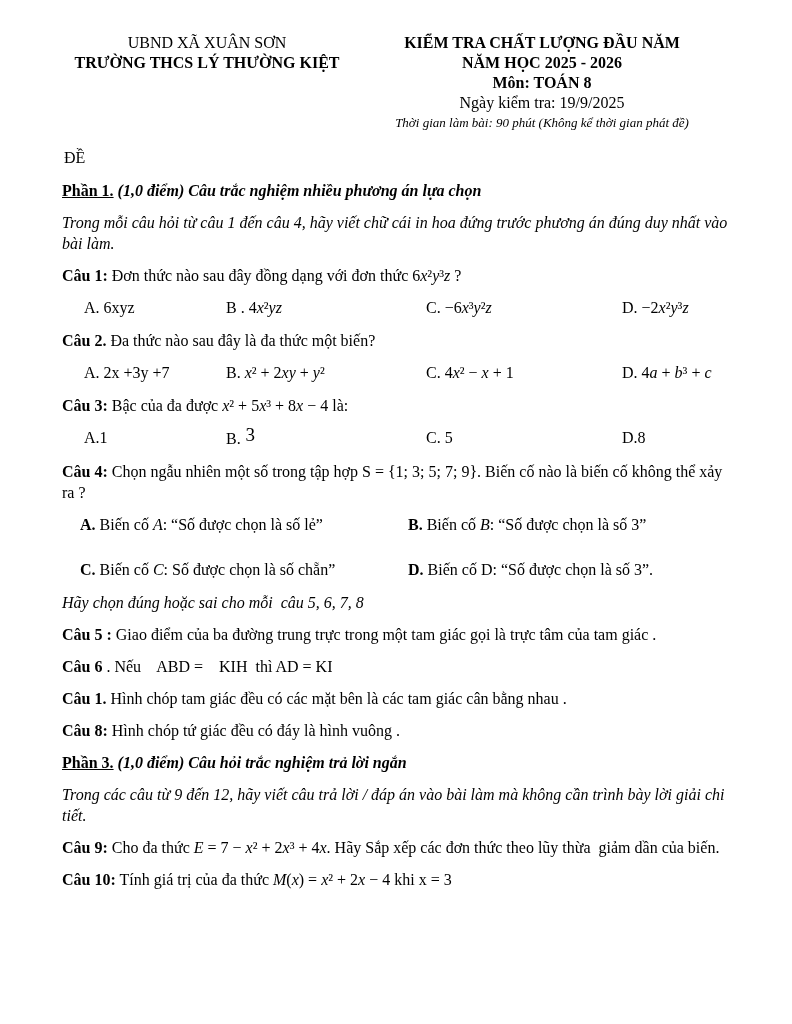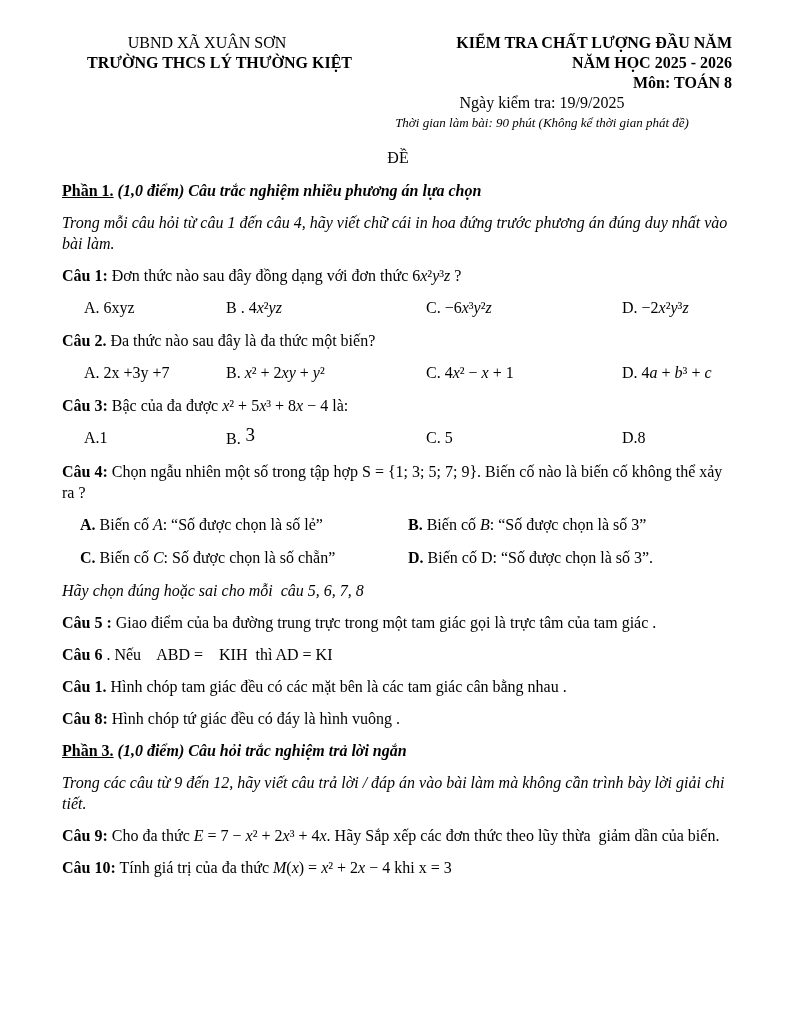--- a/index.html
+++ b/index.html
@@ -5,29 +5,29 @@
   html,body{margin:0;padding:0;}
   body{
     width:792px;height:1024px;background:#ffffff;color:#000000;
     font-family:"Liberation Serif", serif;font-size:16px;
     -webkit-font-smoothing:antialiased;
   }
   .page{box-sizing:border-box;width:792px;height:1024px;padding:33px 60px 0 62px;overflow:hidden;}
   .hdr{display:flex;align-items:flex-start;}
   .hdr-left{width:290px;text-align:center;line-height:20px;}
   .hdr-right{width:380px;text-align:center;line-height:20px;}
-  .b{font-weight:bold;text-align:right;}
+  .b{font-weight:bold;}
   .i{font-style:italic;}
   .bu{font-weight:bold;text-decoration:underline;}
   .small{font-size:13px;}
   .nowrap{white-space:nowrap;}
-  .de{margin:14px 0 12px 2px;line-height:21px;text-align:center;}
+  .de{margin:14px 0 12px 2px;line-height:21px;}
   p{margin:0 0 11px;line-height:21px;}
   .opts4{display:grid;grid-template-columns:142px 200px 196px 1fr;padding-left:22px;margin:0 0 12px;line-height:21px;}
-  .opts2{display:grid;grid-template-columns:328px 1fr;row-gap:12px;padding-left:18px;margin:0 0 12px;line-height:21px;}
+  .opts2{display:grid;grid-template-columns:328px 1fr;row-gap:24px;padding-left:18px;margin:0 0 12px;line-height:21px;}
   .math i{font-style:italic;}
   .q3big{font-size:19px;position:relative;top:-3px;}
   .var{font-style:italic;}
   .upright{font-style:normal;}
 </style>
 </head>
 <body>
 
 <div class="page">
 

